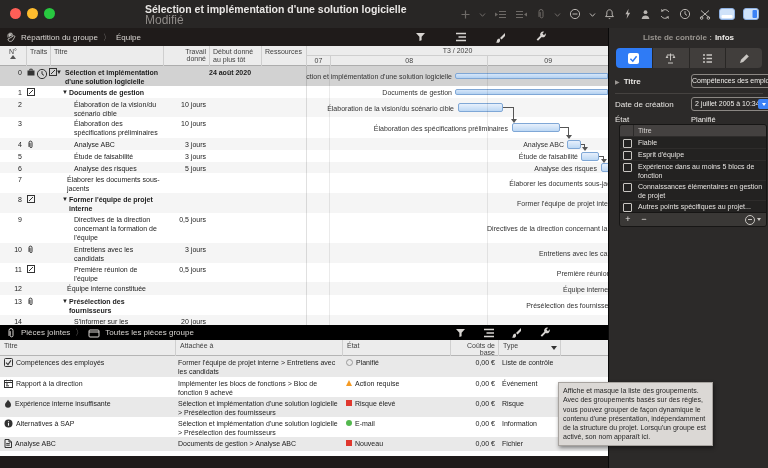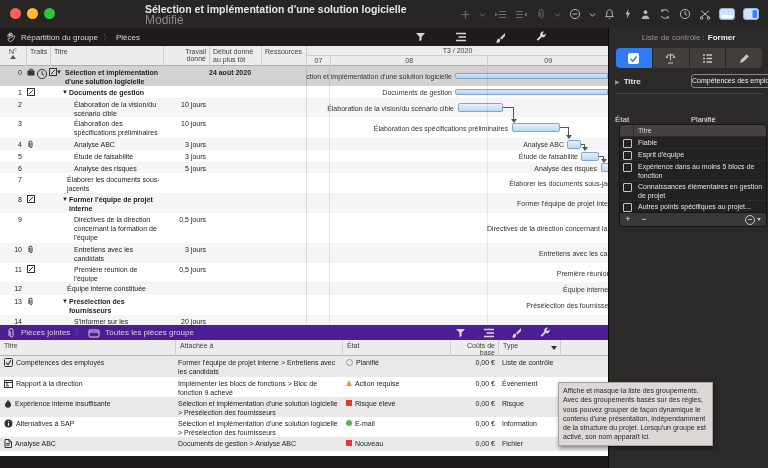--- a/index.html
+++ b/index.html
@@ -49,21 +49,21 @@
   .disc{position:absolute;top:2px;font-size:6px;color:#222;}
   .t-text{display:block;}
   .g-label{position:absolute;top:50%;transform:translateY(-50%);white-space:nowrap;font-size:7px;color:#333;}
   .gbar{position:absolute;border:1px solid #7fa7d6;background:linear-gradient(#e7f0fc,#bdd8f4);box-sizing:border-box;}
   .gbar.task{height:9px;border-radius:2px;}
   .gbar.group{height:6px;border-radius:2px 0 0 2px;background:linear-gradient(#d6e6f9,#b3d1f1);}
   .gline{position:absolute;top:0;bottom:0;width:1px;background:rgba(0,0,0,0.08);z-index:3;pointer-events:none;}
   .conn{position:absolute;border-top:1px solid #555;border-right:1px solid #555;box-sizing:border-box;z-index:4;}
   .conn-ar{position:absolute;width:0;height:0;border-left:3px solid transparent;border-right:3px solid transparent;border-top:4px solid #555;z-index:4;}
   
-  .abar{position:absolute;top:325px;left:0;width:608px;height:15px;background:#4c1d95;color:#d8d5d2;text-align:right;}
+  .abar{position:absolute;top:325px;left:0;width:608px;height:15px;background:#000000;color:#d8d5d2;text-align:right;}
   .abar .crumbs{height:15px;}
   .atools{position:absolute;left:455px;top:0;width:96px;height:15px;display:flex;align-items:center;justify-content:space-between;}
   .ahead{position:absolute;top:340px;left:0;width:608px;height:16px;background:#ececec;border-bottom:1px solid #b5b5b5;box-sizing:border-box;font-size:7px;color:#3f3f3f;}
   .ahc{position:absolute;top:0;height:16px;box-sizing:border-box;border-left:1px solid #cfcfcf;padding:2px 0 0 4px;}
   .ah-title{left:0;width:175px;border-left:none;}
   .ah-att{left:175px;width:167px;}
   .ah-state{left:342px;width:108px;}
   .ah-cost{left:450px;width:48px;text-align:right;padding-right:3px;line-height:7px;}
   .ah-type{left:498px;width:62px;}
   .ah-blank{left:560px;width:48px;}
@@ -78,21 +78,21 @@
   .a-type{left:502px;width:64px;}
   .bstrip{position:absolute;top:456px;left:0;width:608px;height:12px;background:#1f1b1a;}
   .bullet{margin-top:1px;flex:none;}
   .b-co{width:5px;height:5px;border:1px solid #9a9a9a;border-radius:50%;}
   .b-cg{width:6px;height:6px;border-radius:50%;background:#53b84e;}
   .b-sr{width:6px;height:6px;background:#e0382e;}
   .b-to{width:0;height:0;border-left:3.5px solid transparent;border-right:3.5px solid transparent;border-bottom:6px solid #f59a23;}
   
   .insp{position:absolute;top:28px;left:608px;width:160px;height:440px;background:#2c2a29;border-left:1px solid #090909;box-sizing:border-box;color:#dedcda;}
   .insp-head{height:18px;display:flex;align-items:center;justify-content:center;font-size:8px;gap:3px;}
-  .insp-head .dim{color:#98948f;}
+  .insp-head .dim{color:#98948f;font-weight:bold;}
   .insp-head b{color:#efedea;}
   .insp-tabs{position:absolute;left:7px;top:20px;width:146px;height:20px;display:flex;border-radius:4px;overflow:hidden;}
   .itab{flex:1;background:#413e3c;display:flex;align-items:center;justify-content:center;border-right:1px solid #292725;}
   .itab:last-child{border-right:none;}
   .itab.sel{background:#2f7bf5;}
   .irow{position:absolute;left:6px;width:148px;display:flex;align-items:center;font-size:8px;}
   .ilbl{color:#e8e6e3;}
   .ifield{position:absolute;left:76px;width:80px;height:14px;border:1px solid #8b8783;border-radius:3px;box-sizing:border-box;font-size:7px;line-height:12px;text-align:center;color:#efedea;overflow:hidden;white-space:nowrap;}
   .ifield.dd{text-align:left;padding-left:3px;}
   .ddbtn{position:absolute;right:1px;top:1px;width:11px;height:10px;background:#3b82f7;border-radius:2px;display:flex;align-items:center;justify-content:center;}
@@ -226,21 +226,21 @@
     <div class="crumbs">
       <span class="ic" id="view-icon-slot">
           <span class="ic">
             <svg width="10" height="10" viewBox="0 0 10 10" xmlns="http://www.w3.org/2000/svg">
               <path d="M2 5.5V2.8a.7.7 0 011.4 0v2M3.4 4.4V1.6a.7.7 0 011.4 0v2.6M4.8 4V2a.7.7 0 011.4 0v2.6M6.2 4.8l1.2-1a.9.9 0 011.2 1.3L6.8 8.2c-.6.8-1.4 1.2-2.6 1.2-1.6 0-2.2-1-2.2-2.4z" stroke="#d8d5d2" fill="none" stroke-width="0.8"></path>
             </svg>
           </span>
         </span>
       <span>Répartition du groupe</span>
       <span class="crumbsep">〉</span>
-      <span>Pièces</span>
+      <span>Équipe</span>
     </div>
     <div class="vtools" id="view-tools">
         <span class="ic">
           <svg width="11" height="10" viewBox="0 0 11 10" xmlns="http://www.w3.org/2000/svg">
             <path d="M1 1h9L6.6 4.8v3.4L4.4 9V4.8z" fill="#d8d5d2"></path>
           </svg>
         </span>
         <span class="ic">
           <svg width="12" height="10" viewBox="0 0 12 10" xmlns="http://www.w3.org/2000/svg">
             <path d="M1 1.5h10M3.5 5h7.5M1 8.5h10" stroke="#d8d5d2" stroke-width="1.4"></path>
@@ -686,21 +686,21 @@
         </div>
         <div class="acell a-cost">0,00 €</div>
         <div class="acell a-type">Fichier</div>
       </div>
     </div>
   <div class="bstrip"></div>
 
   <div class="insp">
     <div class="insp-head">
       <span class="dim">Liste de contrôle :</span>
-      <b>Former</b>
+      <b>Infos</b>
     </div>
     <div class="insp-tabs" id="insp-tabs">
         <div class="itab sel">
           <svg width="13" height="13" viewBox="0 0 13 13" xmlns="http://www.w3.org/2000/svg">
             <rect x="1" y="1" width="11" height="11" rx="2" fill="#fff"></rect>
             <path d="M3.4 6.8l2.4 2.4 3.8-5" stroke="#2f7bf5" fill="none" stroke-width="1.5"></path>
           </svg>
         </div>
         <div class="itab">
           <svg width="13" height="13" viewBox="0 0 13 13" xmlns="http://www.w3.org/2000/svg">
@@ -720,20 +720,29 @@
             <path d="M2 11l1-3.2 5.6-5.6 2.2 2.2L5.2 10z" fill="#c9c6c2"></path>
           </svg>
         </div>
       </div>
     <div class="irow" style="top:46px;height:14px;">
       <span style="color:#9b9793;font-size:6px;margin-right:4px;">▶</span>
       <span class="ilbl" style="font-weight:bold;">Titre</span>
       <span class="ifield">Compétences des employés</span>
     </div>
     <div class="isep" style="top:65px;"></div>
+    <div class="irow" style="top:69px;height:14px;">
+      <span class="ilbl">Date de création</span>
+      <span class="ifield dd">
+        <span>2 juillet 2005 à 10:34</span>
+        <span class="ddbtn">
+            <span class="ddcar"></span>
+          </span>
+      </span>
+    </div>
     <div class="irow" style="top:85px;height:12px;">
       <span class="ilbl">État</span>
       <span style="position:absolute;left:76px;font-size:7.5px;color:#efedea;">Planifié</span>
     </div>
     <div class="chk">
       <div class="chk-head">
         <div class="chk-gut"></div>
         <div style="padding-left:4px;">Titre</div>
       </div>
       <div id="chk-items">

